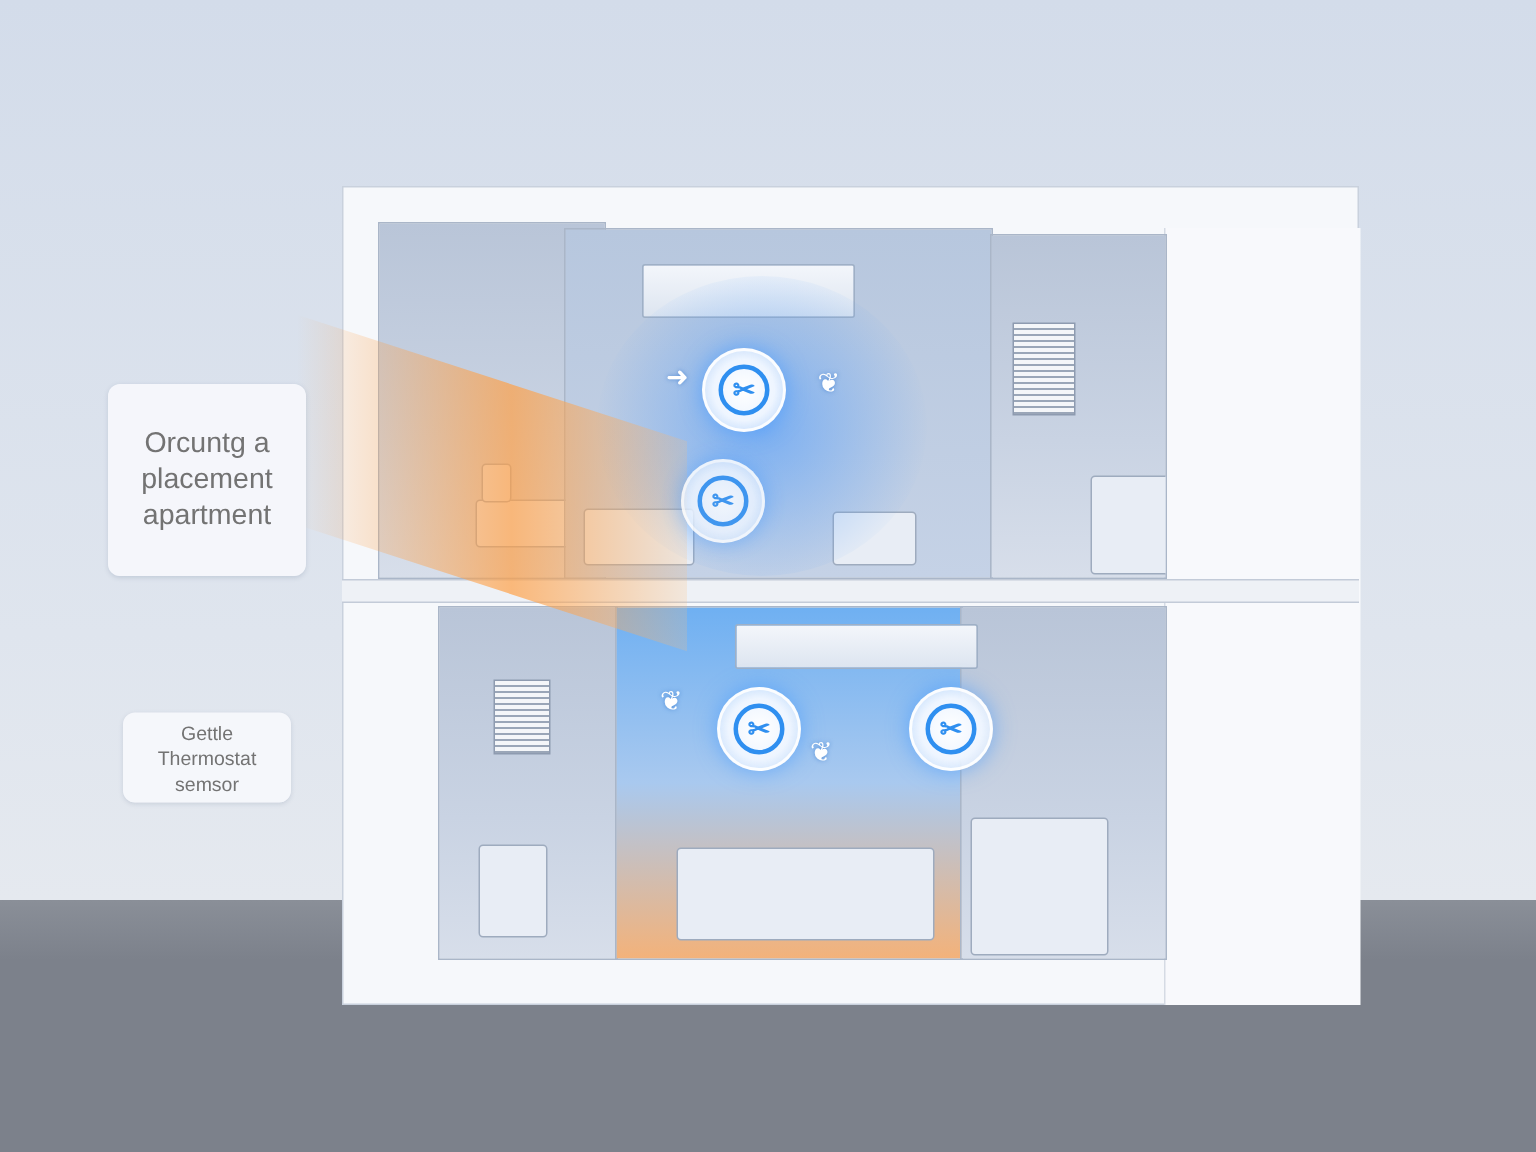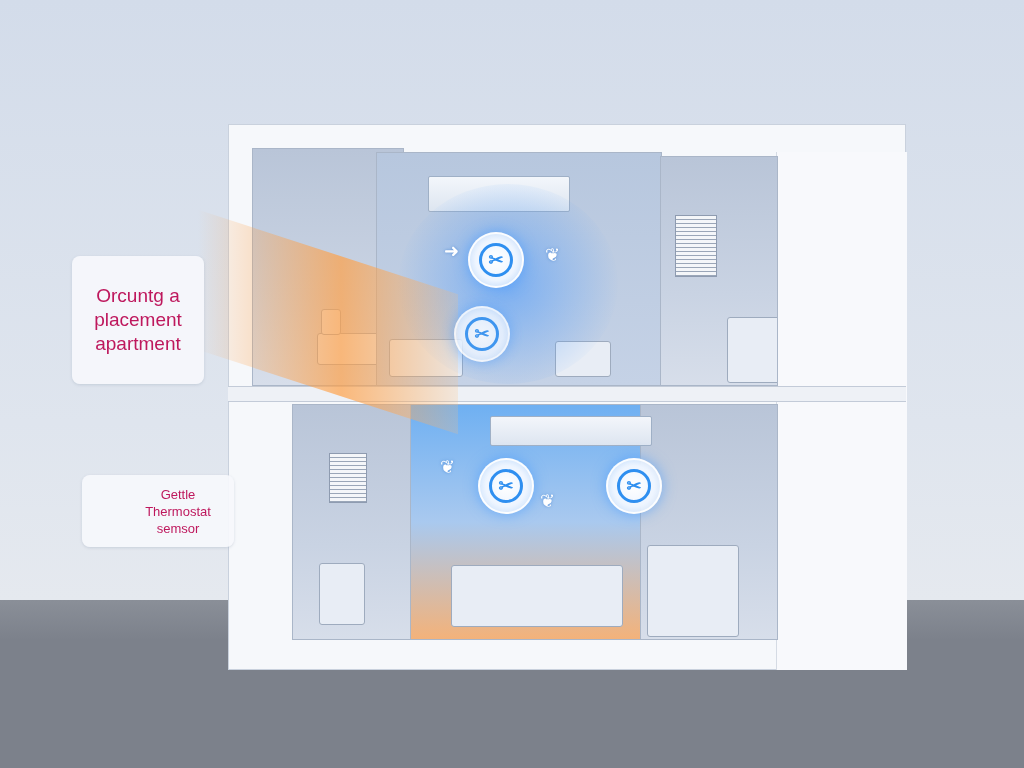--- a/index.html
+++ b/index.html
@@ -28,23 +28,23 @@
     border: 2px solid rgba(255,255,255,0.9); box-shadow: 0 0 14px rgba(60,150,255,0.6); }
   .sensor::before { content: ""; position: absolute; inset: 9px; border-radius: 50%; border: 3px solid #2f8ff0; }
   .sensor-glyph { position: absolute; inset: 0; display: flex; align-items: center; justify-content: center; color: #2f8ff0; font-size: 18px; font-weight: bold; }
 
   .arrow { position: absolute; color: #ffffff; font-size: 18px; text-shadow: 0 0 3px rgba(40,110,200,0.6); }
 
   .furniture { position: absolute; background: #e8edf5; border: 1px solid #9eabbe; border-radius: 3px; }
   .window-vent { position: absolute; background: repeating-linear-gradient(180deg,#f4f6f9 0 3px,#9aa6b8 3px 4px); border: 1px solid #8e9bb0; }
 
   .callout { position: absolute; background: rgba(246,248,252,0.93); border-radius: 8px; box-shadow: 0 1px 3px rgba(120,135,160,0.25);
-    display: flex; align-items: center; justify-content: center; text-align: center; color: #be185d; }
+    display: flex; align-items: center; justify-content: center; text-align: center; color: #737373; }
   .callout-1 { left: 72px; top: 256px; width: 132px; height: 128px; font-size: 19px; line-height: 24px; }
-  .callout-2 { left: 82px; top: 475px; width: 112px; height: 72px; font-size: 13px; line-height: 17px; padding-left: 40px; }
+  .callout-2 { left: 82px; top: 475px; width: 112px; height: 60px; font-size: 13px; line-height: 17px; }
   .callout span { display: block; }
 </style>
 </head>
 <body>
 
 <div class="ground"></div>
 <div class="ground-light"></div>
 
 <div class="building">
   <div class="shell"></div>

